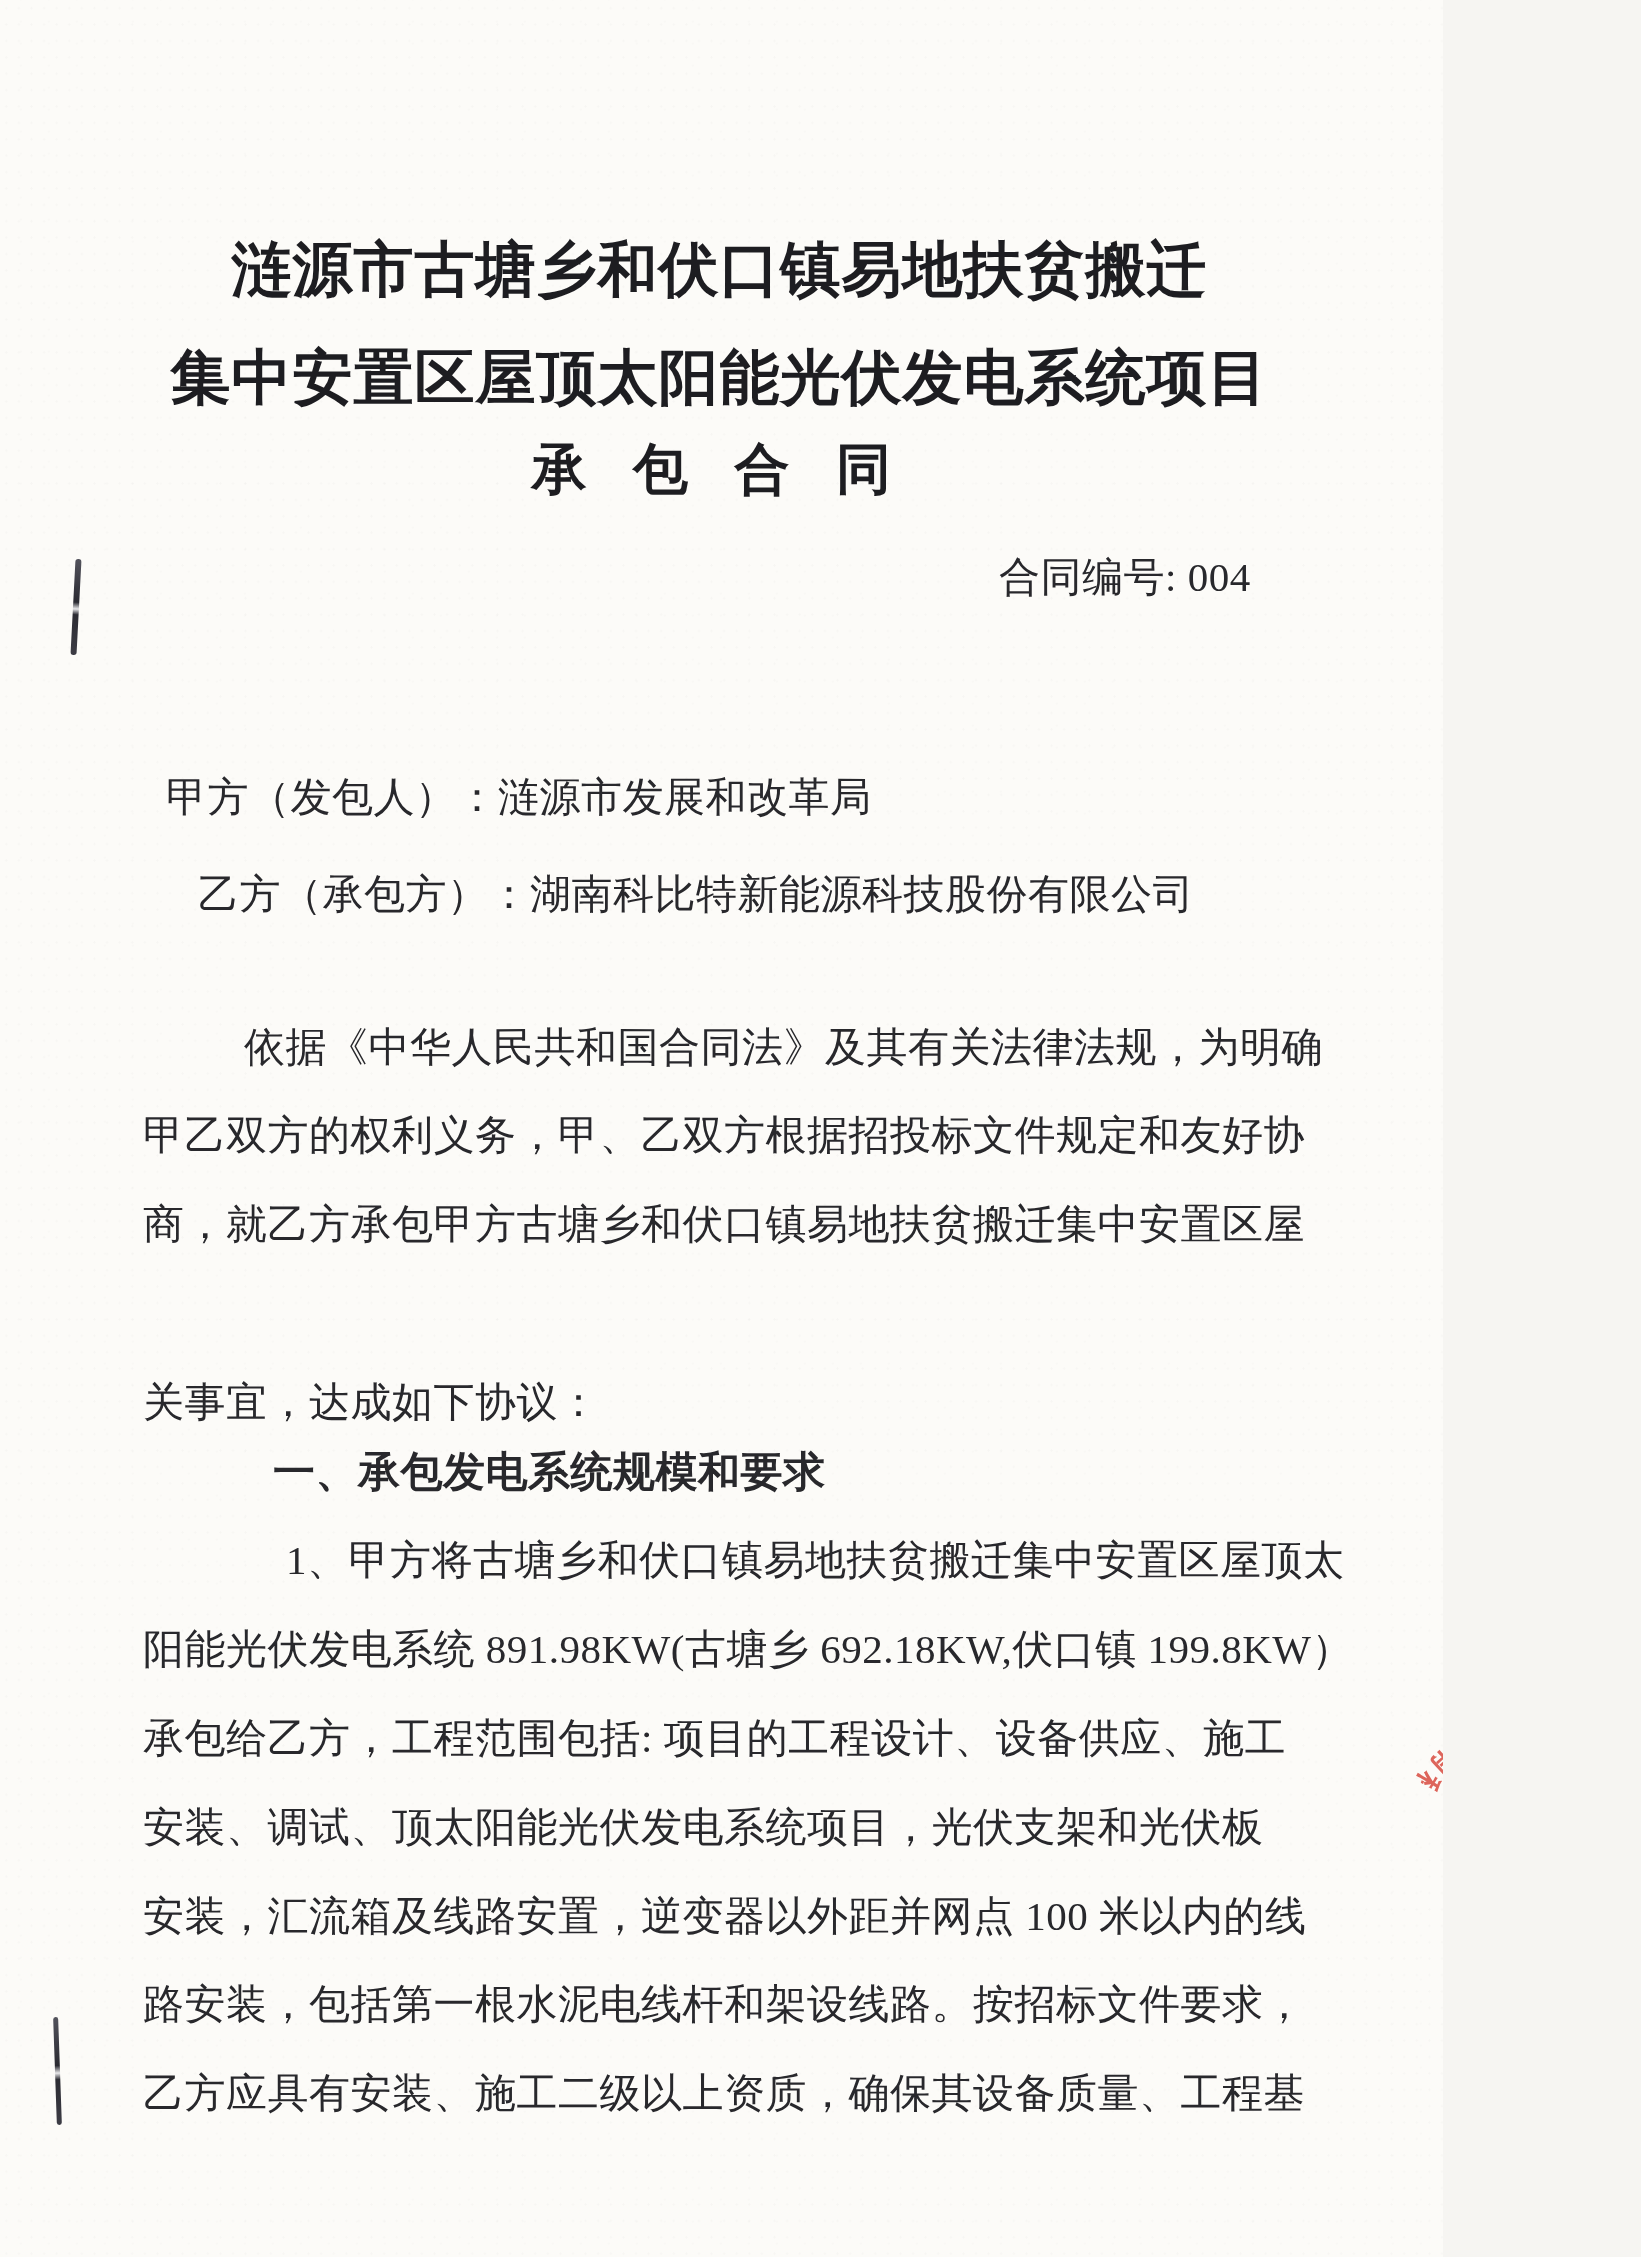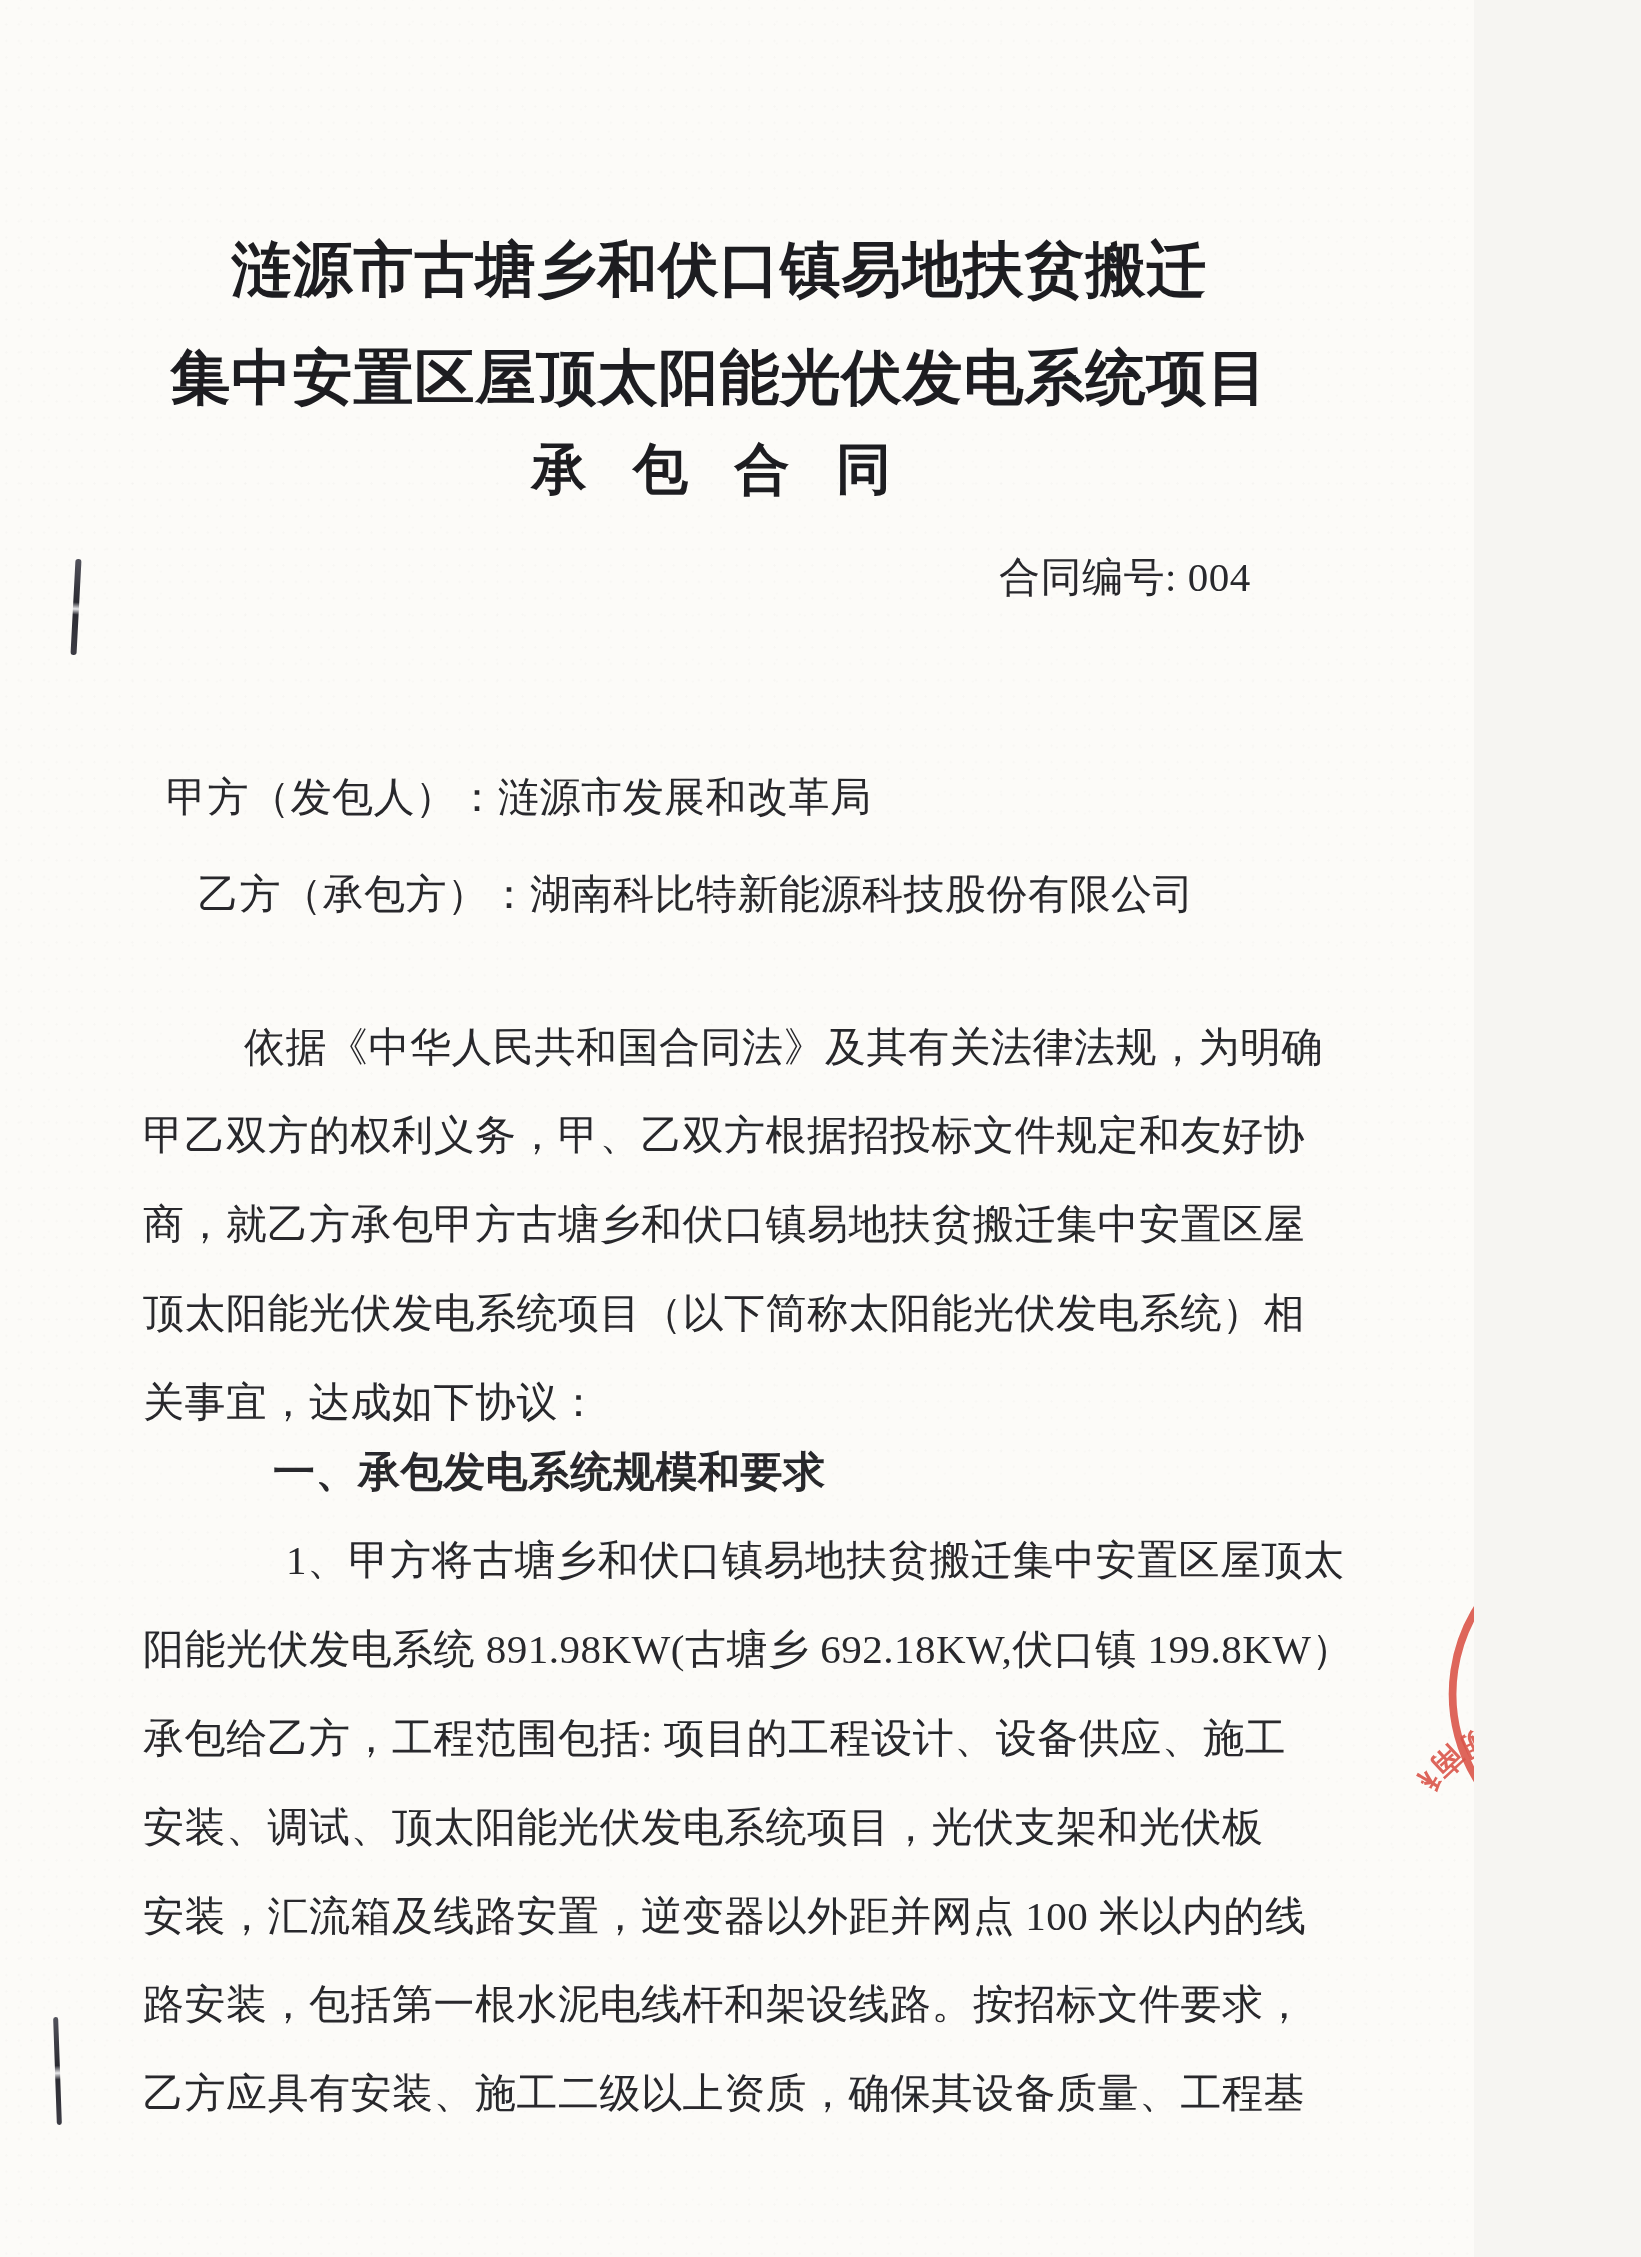--- a/index.html
+++ b/index.html
@@ -14,21 +14,20 @@
     position: relative;
     width: 1443px;
     height: 2257px;
     background-color: #fcfbf8;
     background-image:
       radial-gradient(rgba(60,60,60,0.025) 1px, transparent 1px),
       radial-gradient(rgba(90,90,90,0.02) 1px, transparent 1px);
     background-size: 12.6px 16.4px, 28px 22px;
     background-position: 0 0, 6.8px 10.6px;
     overflow: hidden;
-    padding-left: 31px;
   }
   
   .scan-area {
     position: absolute;
     left: 0; top: 0;
     width: 1598px; height: 2257px;
     overflow: hidden;
   }
   .page-edge {
     position: absolute;
@@ -79,21 +78,20 @@
     <div class="title-band t-sub" style="top:433px;">承 包 合 同</div>
 
     <div class="txt" style="left:999px; top:550px;">合同编号: 004</div>
 
     <div class="txt" style="left:166px; top:770px;">甲方（发包人）：涟源市发展和改革局</div>
     <div class="txt" style="left:166px; top:867px;margin-left:32px;">乙方（承包方）：湖南科比特新能源科技股份有限公司</div>
 
     <div class="txt" style="left:244px; top:1020px;">依据《中华人民共和国合同法》及其有关法律法规，为明确</div>
     <div class="txt" style="left:143px; top:1108px;">甲乙双方的权利义务，甲、乙双方根据招投标文件规定和友好协</div>
     <div class="txt" style="left:143px; top:1197px;">商，就乙方承包甲方古塘乡和伏口镇易地扶贫搬迁集中安置区屋</div>
-    <div class="txt" style="left:143px; top:1286px;">顶太阳能光伏发电系统项目（以下简称太阳能光伏发电系统）相</div>
     <div class="txt" style="left:143px; top:1375px;">关事宜，达成如下协议：</div>
 
     <div class="txt bold" style="left:273px; top:1444px; font-size:42px;">一、承包发电系统规模和要求</div>
 
     <div class="txt" style="left:286px; top:1533px;">1、甲方将古塘乡和伏口镇易地扶贫搬迁集中安置区屋顶太</div>
     <div class="txt" style="left:143px; top:1622px;">阳能光伏发电系统 891.98KW(古塘乡 692.18KW,伏口镇 199.8KW）</div>
     <div class="txt" style="left:143px; top:1711px;">承包给乙方，工程范围包括: 项目的工程设计、设备供应、施工</div>
     <div class="txt" style="left:143px; top:1800px;">安装、调试、顶太阳能光伏发电系统项目，光伏支架和光伏板</div>
     <div class="txt" style="left:143px; top:1889px;">安装，汇流箱及线路安置，逆变器以外距并网点 100 米以内的线</div>
     <div class="txt" style="left:143px; top:1977px;">路安装，包括第一根水泥电线杆和架设线路。按招标文件要求，</div>

